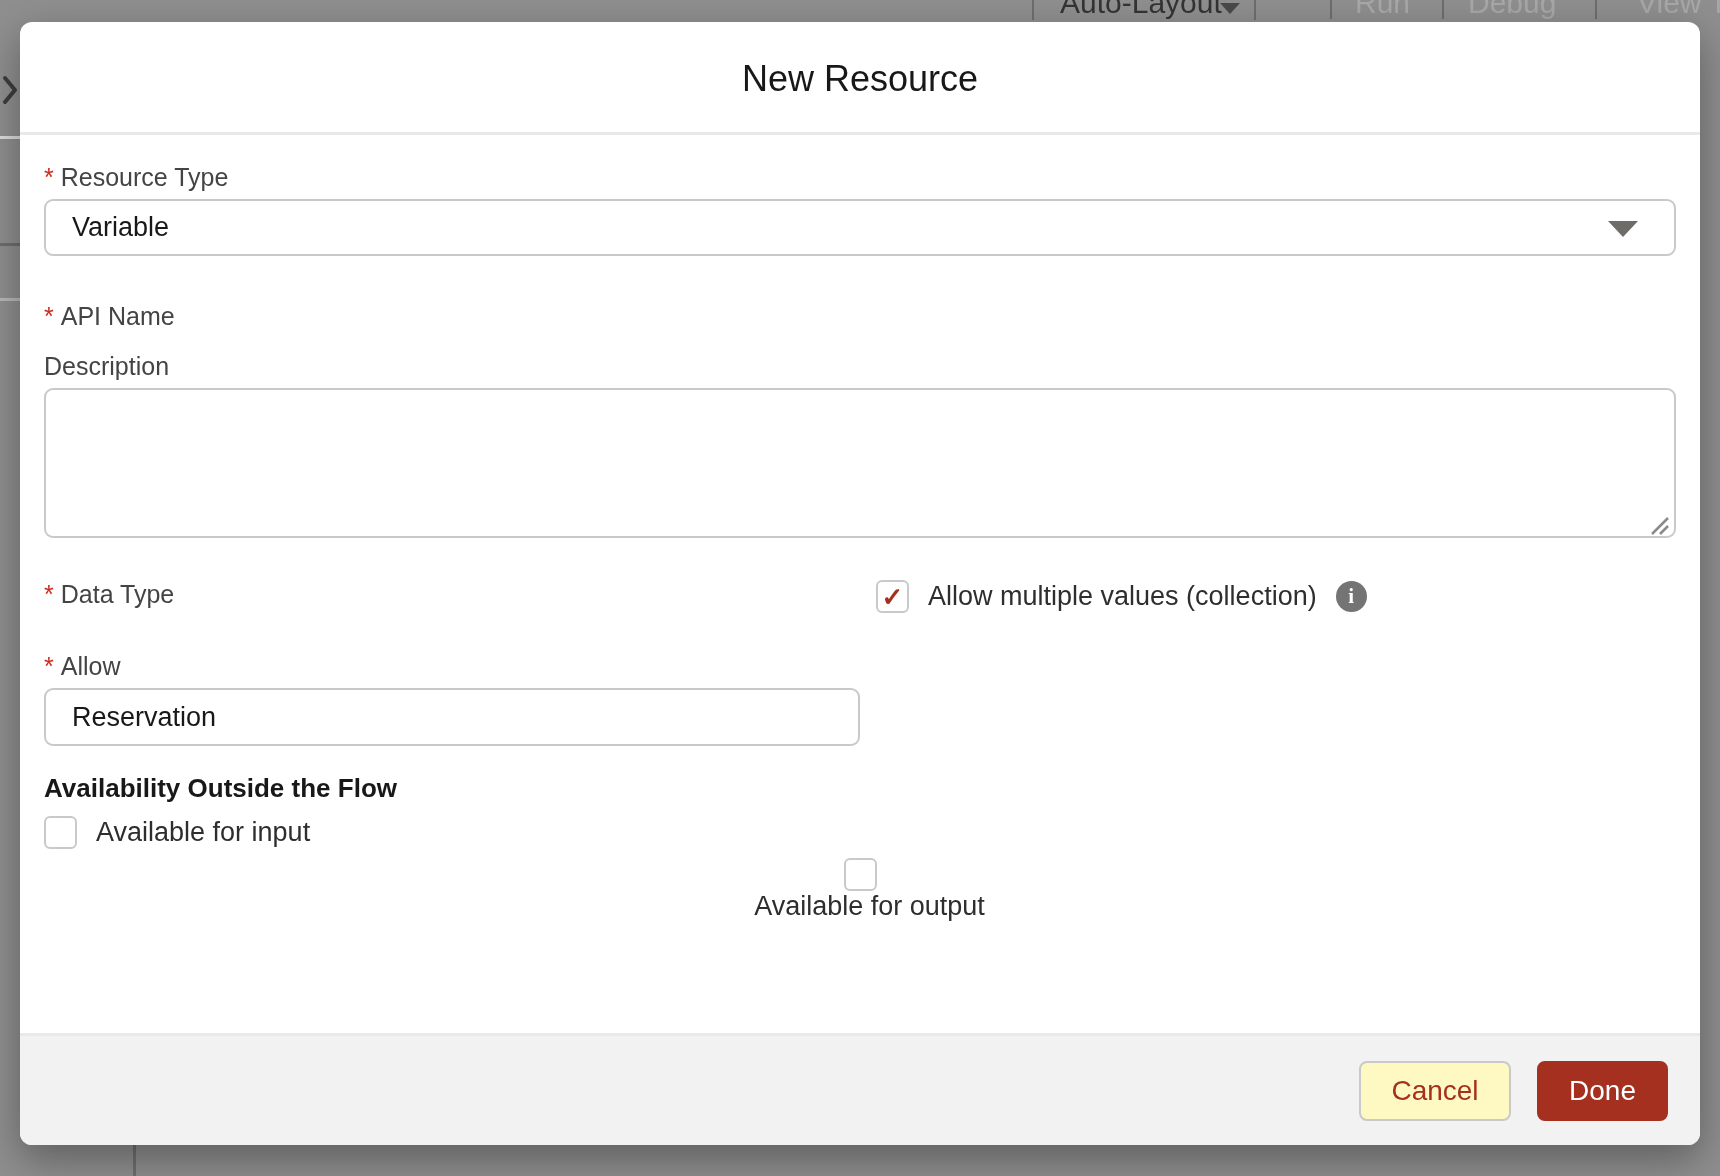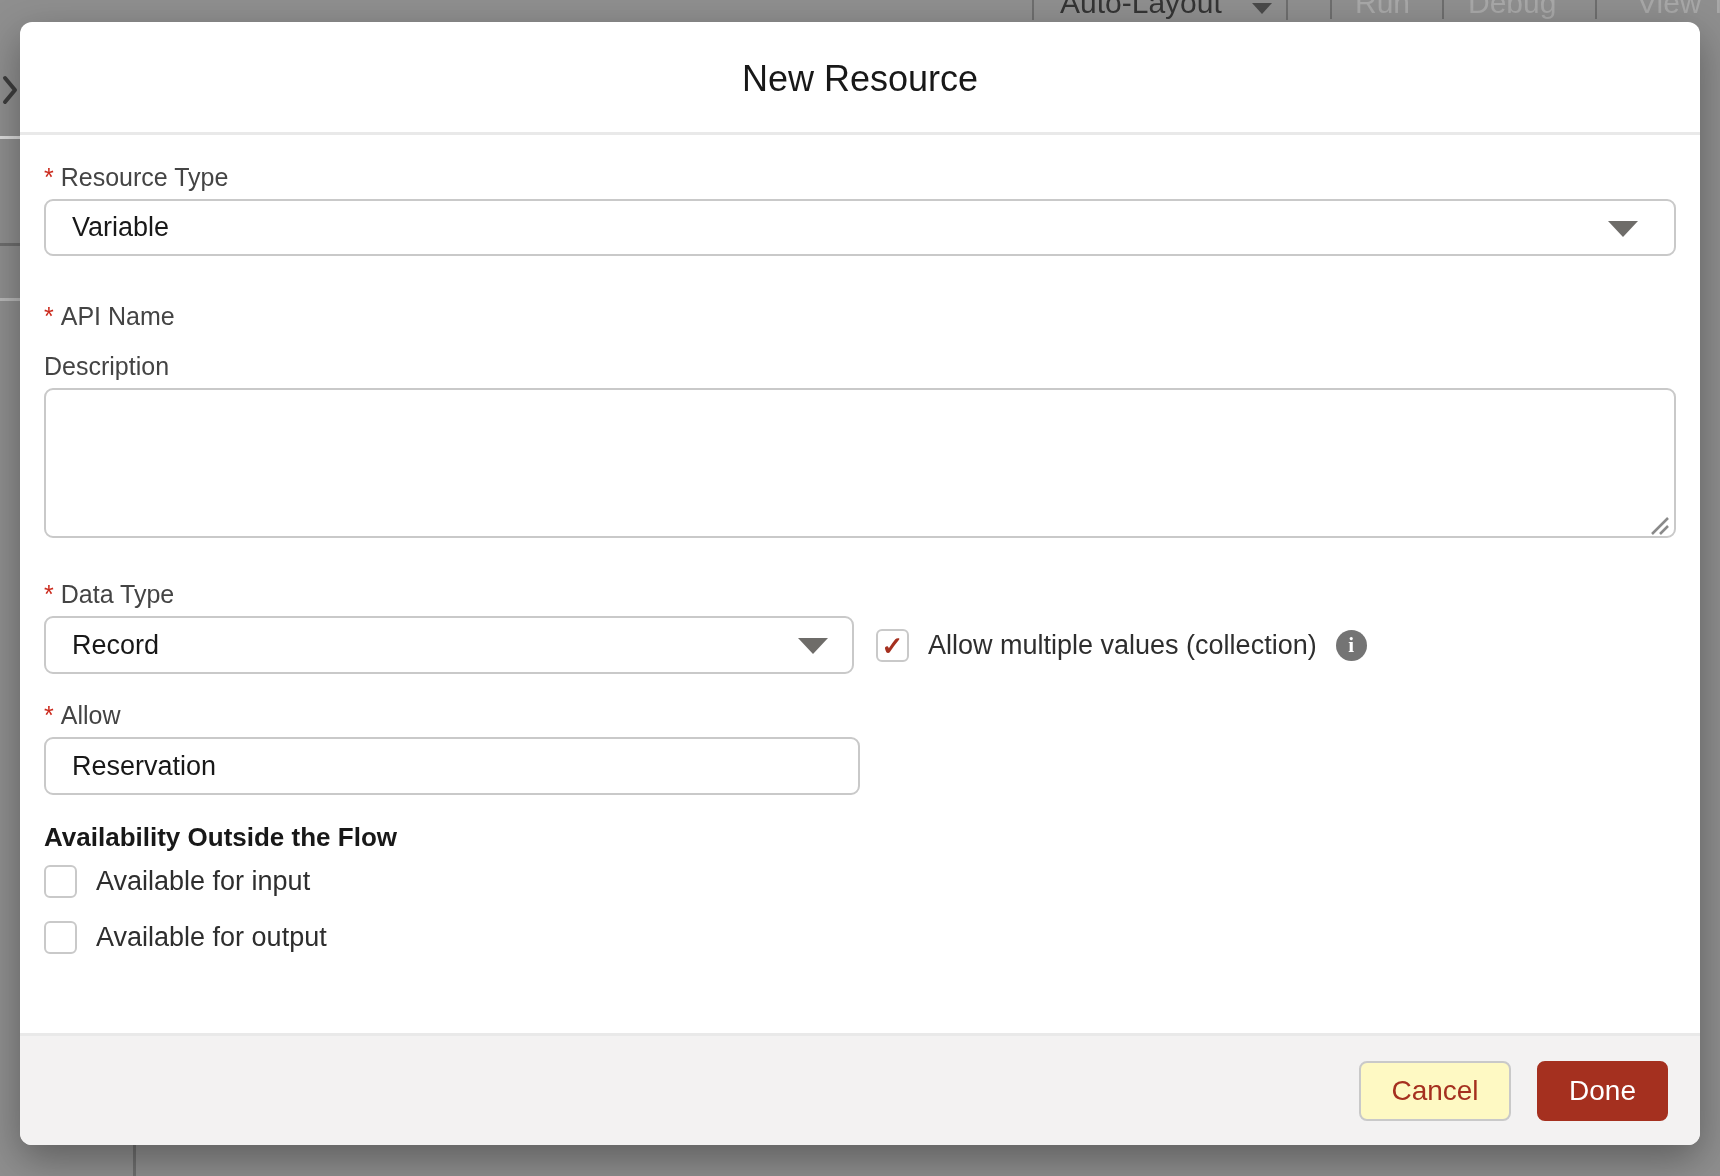--- a/index.html
+++ b/index.html
@@ -81,39 +81,39 @@
   .checkbox .check { color:#a5301f; font-size:26px; font-weight:bold; line-height:1; }
   .cb-label { font-size:27px; color:#2e2e2e; margin-left:19px; }
   .info-icon {
     width:31px; height:31px; border-radius:50%; background:#747474; margin-left:19px;
     display:flex; align-items:center; justify-content:center;
     color:#ffffff; font-size:21px; font-weight:bold; font-family:"Liberation Serif", serif;
   }
 
   .avail-heading { margin-top:27px; font-size:26px; font-weight:bold; color:#181818; }
   .avail-row { display:flex; align-items:center; margin-top:12px; }
-  .avail-row + .avail-row { margin-top:23px; }
+  .avail-row + .avail-row { margin-top:9px;flex-direction:column; }
 
   .modal-footer {
     position:absolute; left:0; bottom:0; width:100%; height:112px;
     background:#f3f2f2; border-top:3px solid #e9e9e9; border-radius:0 0 12px 12px;
     display:flex; align-items:center; justify-content:flex-end; padding-right:32px;
   }
   .btn {
     height:60px; border-radius:8px; font-family:"Liberation Sans", sans-serif;
     font-size:28px; display:flex; align-items:center; justify-content:center; cursor:pointer;
   }
   .btn-cancel { width:152px; background:#fef9c3; border:2px solid #c9c9c9; color:#a5301f; }
   .btn-done  { width:131px; background:#a5301f; border:2px solid #a5301f; color:#ffffff; margin-left:26px; }
 </style>
 </head>
 <body>
 
 <div class="bg-toolbar">
-  <div class="bg-btn-cell" style="left:1032px; width:256px;">
+  <div class="bg-btn-cell" style="left:1032px; width:224px;">
     <span class="bg-txt active" style="left:26px;">Auto-Layout</span>
     <span class="bg-chevron-down" style="right:14px;"></span>
   </div>
   <div class="bg-sep" style="left:1330px;"></div>
   <span class="bg-txt dim" style="left:1355px;">Run</span>
   <div class="bg-sep" style="left:1442px;"></div>
   <span class="bg-txt dim" style="left:1468px;">Debug</span>
   <div class="bg-sep" style="left:1595px;"></div>
   <span class="bg-txt dim" style="left:1637px;">View Te</span>
 </div>
@@ -164,24 +164,20 @@
         </svg>
       </div>
     </div>
 
     <div class="grp-data">
       <div class="data-left">
         <div class="field-label label-gap">
           <span class="req">*</span>
           <span>Data Type</span>
         </div>
-        <div class="box" style="height:58px;">
-          <span class="value">Record</span>
-          <span class="select-chevron" style="right:24px;"></span>
-        </div>
       </div>
       <div class="multi-cluster">
         <div class="checkbox">
           <span class="check">✓</span>
         </div>
         <span class="cb-label">Allow multiple values (collection)</span>
         <span class="info-icon">i</span>
       </div>
     </div>
 

